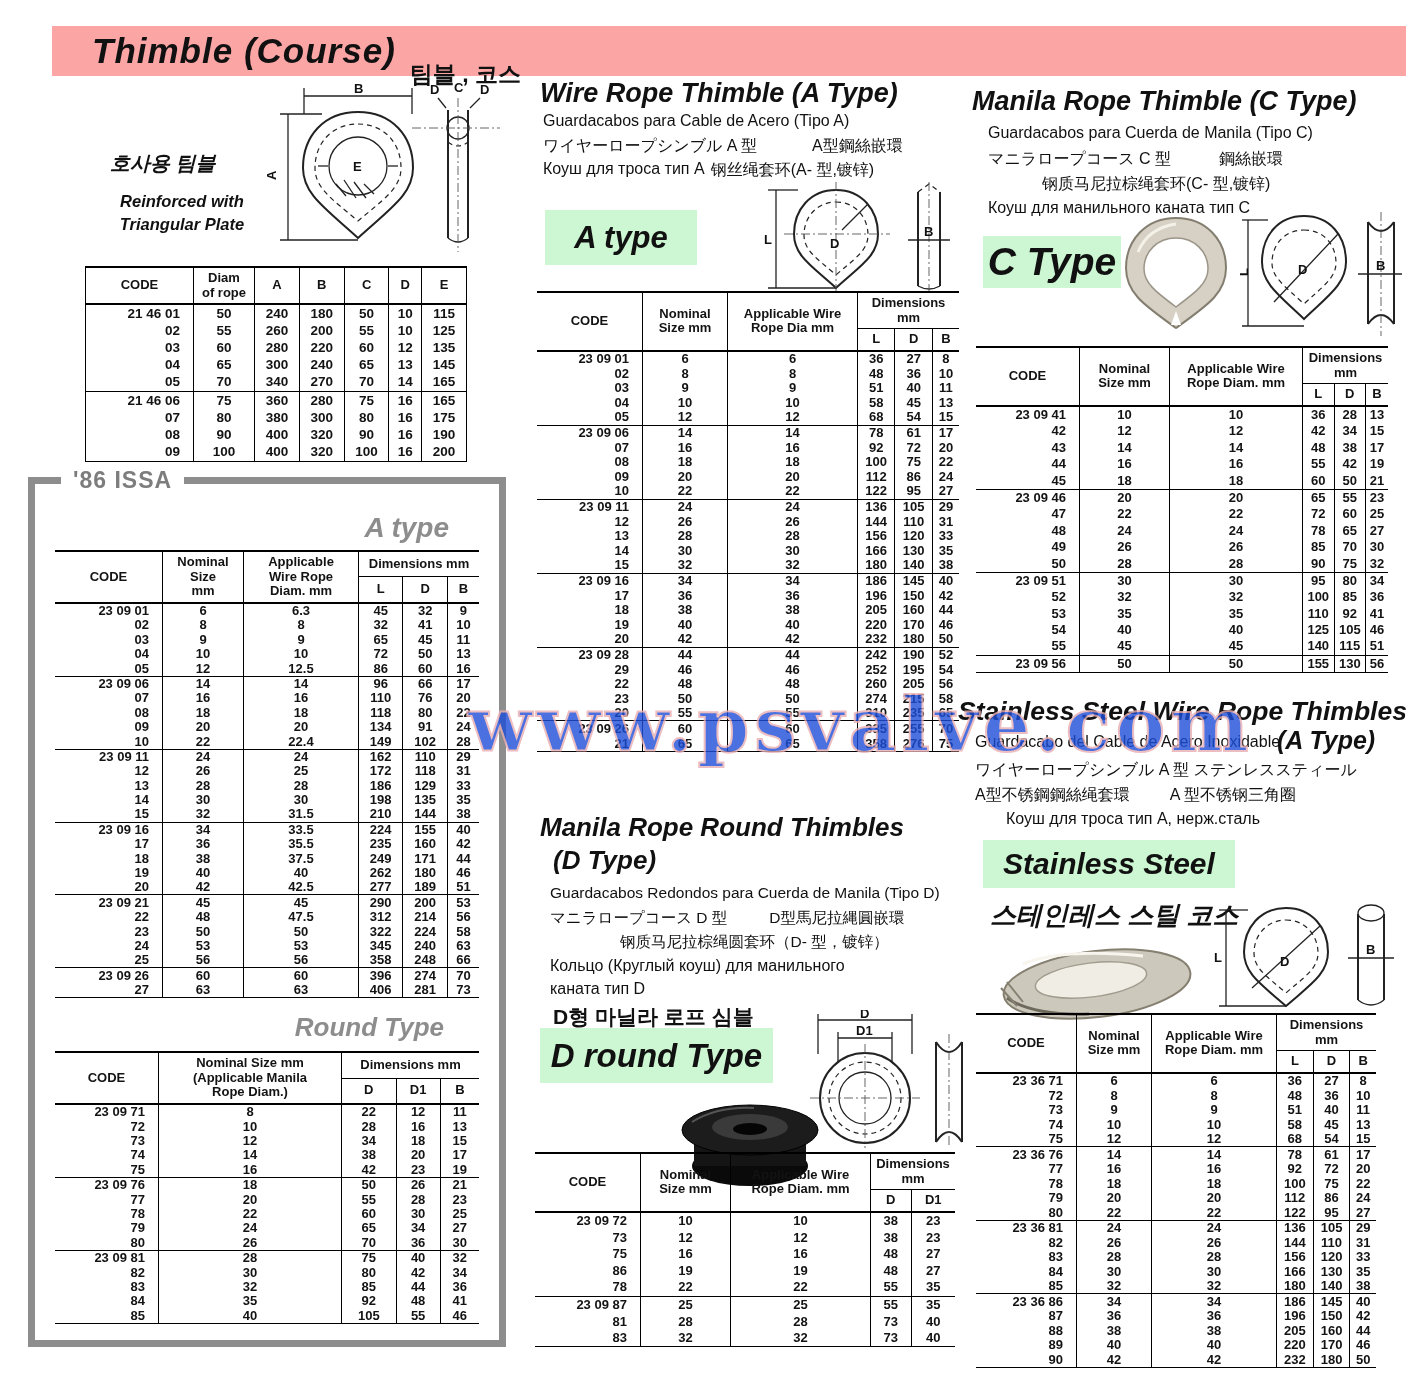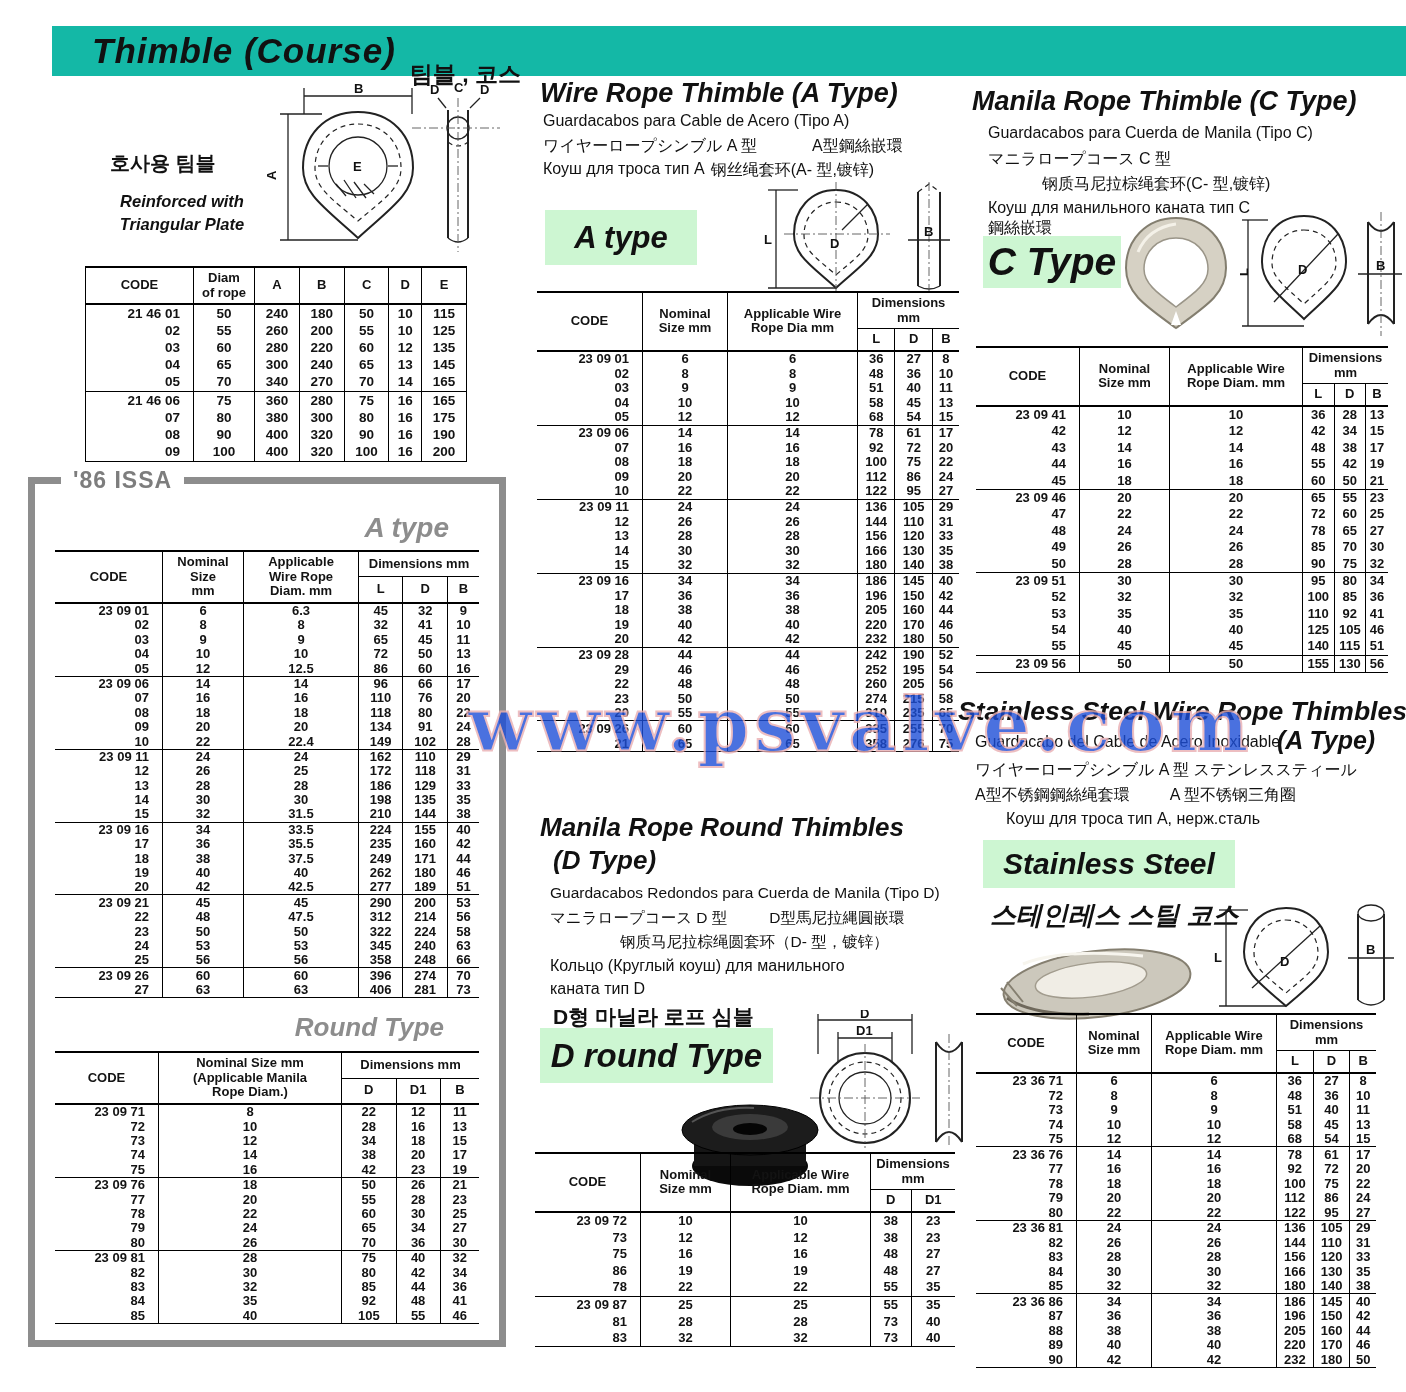--- a/index.html
+++ b/index.html
@@ -1,21 +1,21 @@
 <!DOCTYPE html>
 <html><head>
 <meta charset="utf-8">
 <style>
   html,body{margin:0;padding:0;background:#e9e9e9;}
   .page{position:relative;width:1406px;height:1392px;background:#ffffff;overflow:hidden;
         font-family:"Liberation Sans",sans-serif;color:#111;}
   .abs{position:absolute;}
 
   
-  .band{left:52px;top:26px;width:1354px;height:50px;background:#14b8a6;display:flex;align-items:center;}
+  .band{left:52px;top:26px;width:1354px;height:50px;background:#fca5a5;display:flex;align-items:center;}
   .band .t-en{font-size:35px;font-weight:bold;font-style:italic;padding-left:40px;letter-spacing:1px;}
   .band .t-kr{font-size:23px;font-weight:bold;margin-left:14px;padding-top:6px;margin-top:40px;}
 
   .badge{background:#cdf6d2;display:flex;align-items:center;justify-content:center;
          font-weight:bold;font-style:italic;}
 
   .sec-title{font-weight:bold;font-style:italic;font-size:27px;white-space:nowrap;}
   .sub{font-size:16px;white-space:nowrap;}
   .subrow{display:flex;white-space:nowrap;font-size:16px;}
 
@@ -86,21 +86,21 @@
 
 <div class="page">
 
   <div class="abs band">
     <span class="t-en">Thimble (Course)</span>
     <span class="t-kr">팀블 , 코스</span>
   </div>
 
   <div class="abs watermark">www.psvalve.com</div>
 
-  <div class="abs" style="left:110px;top:150px;font-size:20px;font-weight:bold;">호사용 팀블</div>
+  <div class="abs" style="left:110px;top:150px;font-style:italic;font-size:20px;font-weight:bold;">호사용 팀블</div>
   <div class="abs" style="left:92px;top:190px;font-weight:bold;font-style:italic;font-size:16.5px;line-height:1.4;text-align:center;width:180px;">
     <div>Reinforced with</div>
     <div>Triangular Plate</div>
   </div>
 
   <svg class="abs" style="left:262px;top:80px;" width="240" height="180" viewBox="0 0 240 180">
     <line class="thin" x1="42" y1="16" x2="150" y2="16"></line>
     <line class="thin" x1="42" y1="8" x2="42" y2="34"></line>
     <line class="thin" x1="150" y1="8" x2="150" y2="34"></line>
     <text x="92" y="13">B</text>
@@ -1012,21 +1012,21 @@
             <td>32</td>
             <td>73</td>
             <td>40</td>
           </tr>
         </tbody>
       </table>
     </div>
 
   <div class="abs sec-title" style="left:972px;top:86px;">Manila Rope Thimble (C Type)</div>
   <div class="abs sub" style="left:988px;top:124px;">Guardacabos para Cuerda de Manila (Tipo C)</div>
-  <div class="abs subrow" style="left:988px;top:149px;gap:48px;flex-direction:column;">
+  <div class="abs subrow" style="left:988px;top:149px;gap:48px;">
     <span>マニラロープコース C 型</span>
     <span>鋼絲嵌環</span>
   </div>
   <div class="abs sub" style="left:1042px;top:174px;">钢质马尼拉棕绳套环(C- 型,镀锌)</div>
   <div class="abs sub" style="left:988px;top:199px;">Коуш для манильного каната тип C</div>
   <div class="abs badge" style="left:983px;top:236px;width:138px;height:52px;font-size:39px;">C Type</div>
 
   <svg class="abs" style="left:1118px;top:212px;" width="118" height="120" viewBox="0 0 118 120">
     <path d="M58,6 C88,6 108,28 108,56 C108,81 90,93 58,116 C26,93 8,81 8,56 C8,28 28,6 58,6 Z" fill="#d6d1c4" stroke="#837e6f" stroke-width="2"></path>
     <path d="M58,26 C77,26 90,40 90,57 C90,71 78,80 58,95 C38,80 26,71 26,57 C26,40 39,26 58,26 Z" fill="#ffffff" stroke="#9a9588" stroke-width="1.5"></path>

